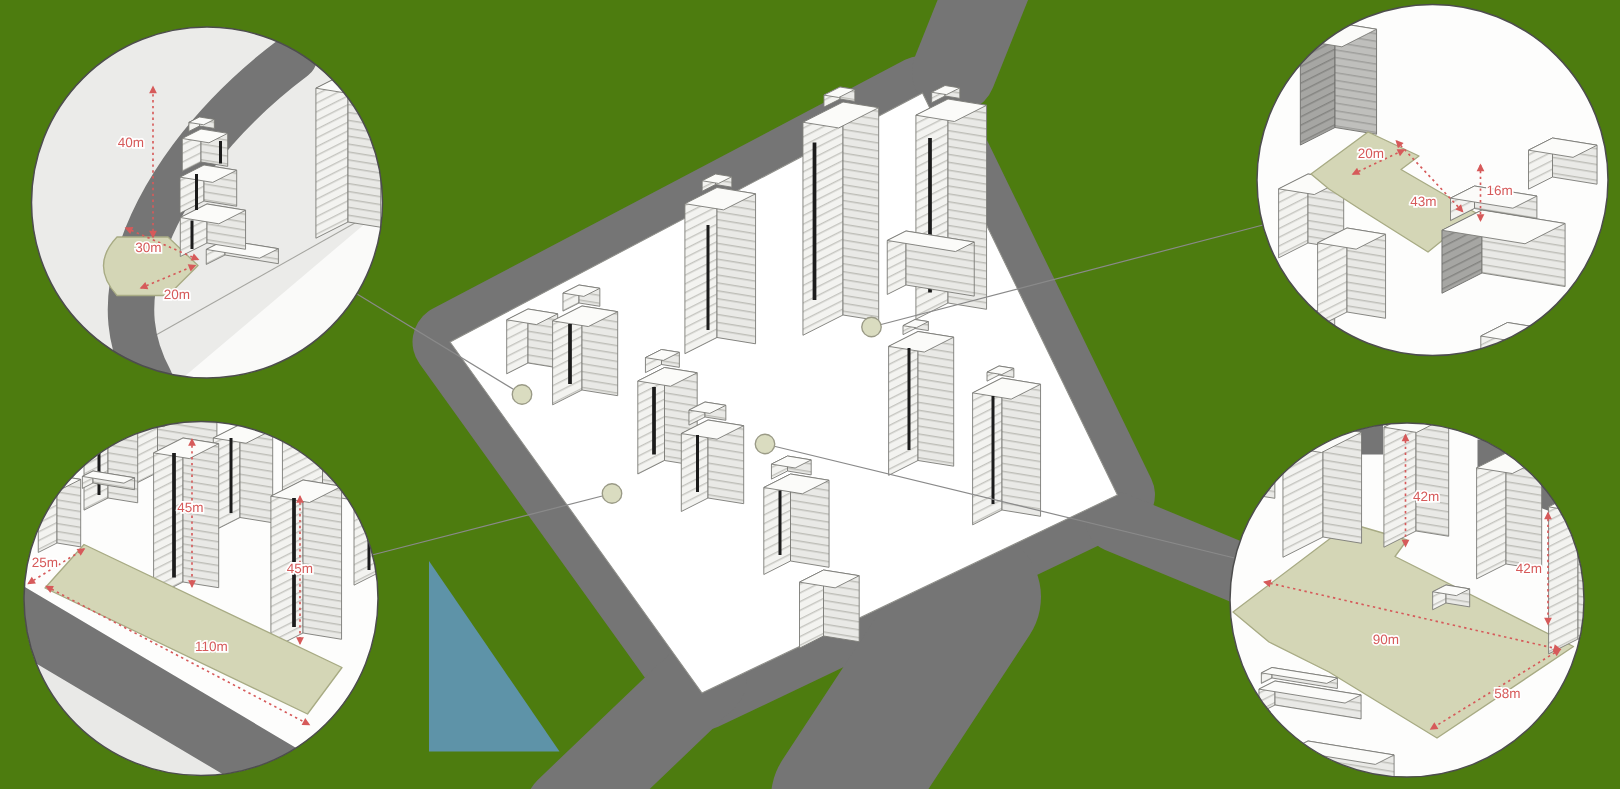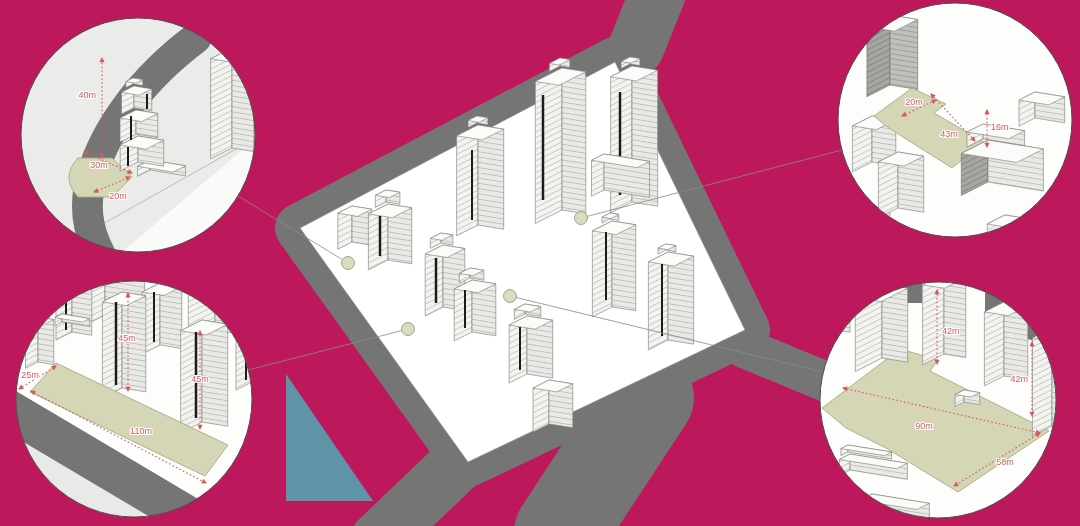--- a/index.html
+++ b/index.html
@@ -1,16 +1,16 @@
 <!DOCTYPE html>
 <html><head>
 <meta charset="utf-8">
 <style>
   html,body{margin:0;padding:0;background:#ffffff;}
-  .stage{position:relative;width:1080px;height:526px;background:#be185d;overflow:hidden;}
+  .stage{position:relative;width:1080px;height:526px;background:#4d7c0f;overflow:hidden;}
   svg{display:block;}
   .fL{fill:url(#patL);stroke:#7B7B76;stroke-width:.6;stroke-linejoin:round;}
   .fR{fill:url(#patR);stroke:#7B7B76;stroke-width:.6;stroke-linejoin:round;}
   .fLd{fill:url(#patLd);stroke:#6E6E6B;stroke-width:.6;stroke-linejoin:round;}
   .fRd{fill:url(#patRd);stroke:#6E6E6B;stroke-width:.6;stroke-linejoin:round;}
   .rf{fill:#FBFBF9;stroke:#7B7B76;stroke-width:.6;stroke-linejoin:round;}
   .stripe{stroke:#1c1c1c;fill:none;}
   .rd-s{fill:none;stroke-linejoin:round;stroke-linecap:round;}
   .plaza{stroke:#A8AB84;stroke-width:.9;stroke-linejoin:round;}
   .dim{fill:none;stroke-width:1.1;stroke-dasharray:1.6 2.3;marker-start:url(#arr);marker-end:url(#arr);}

